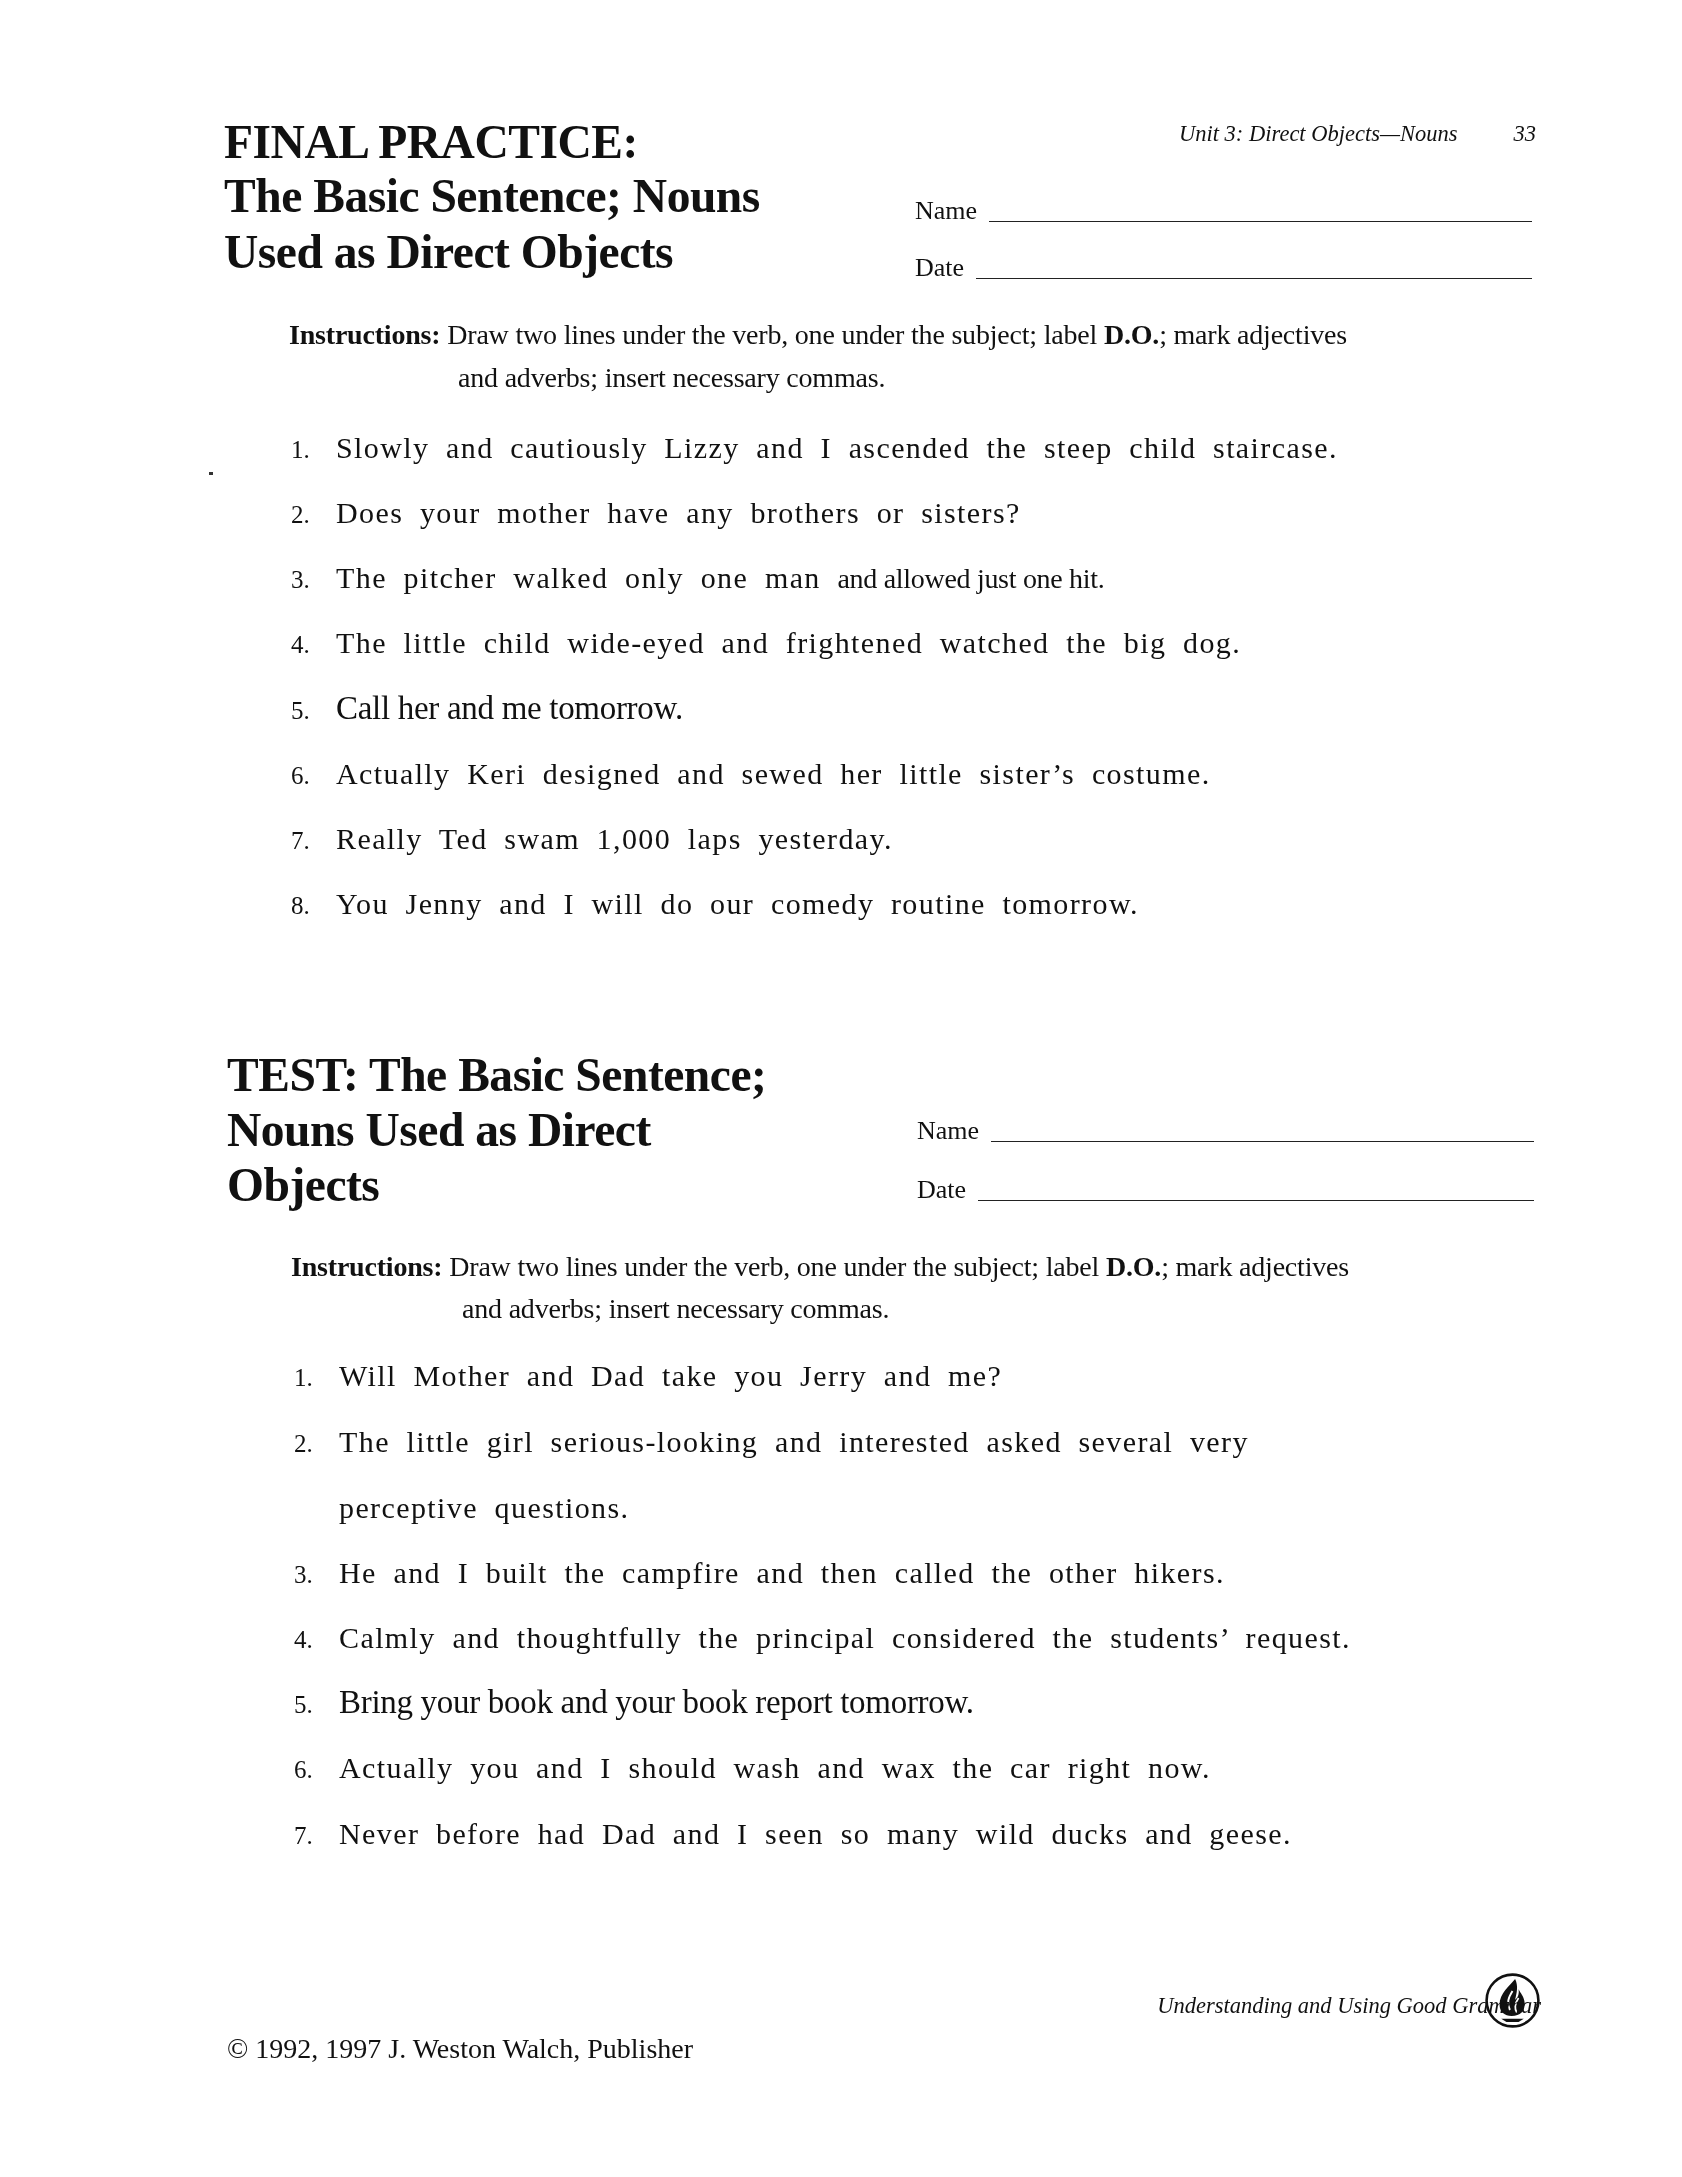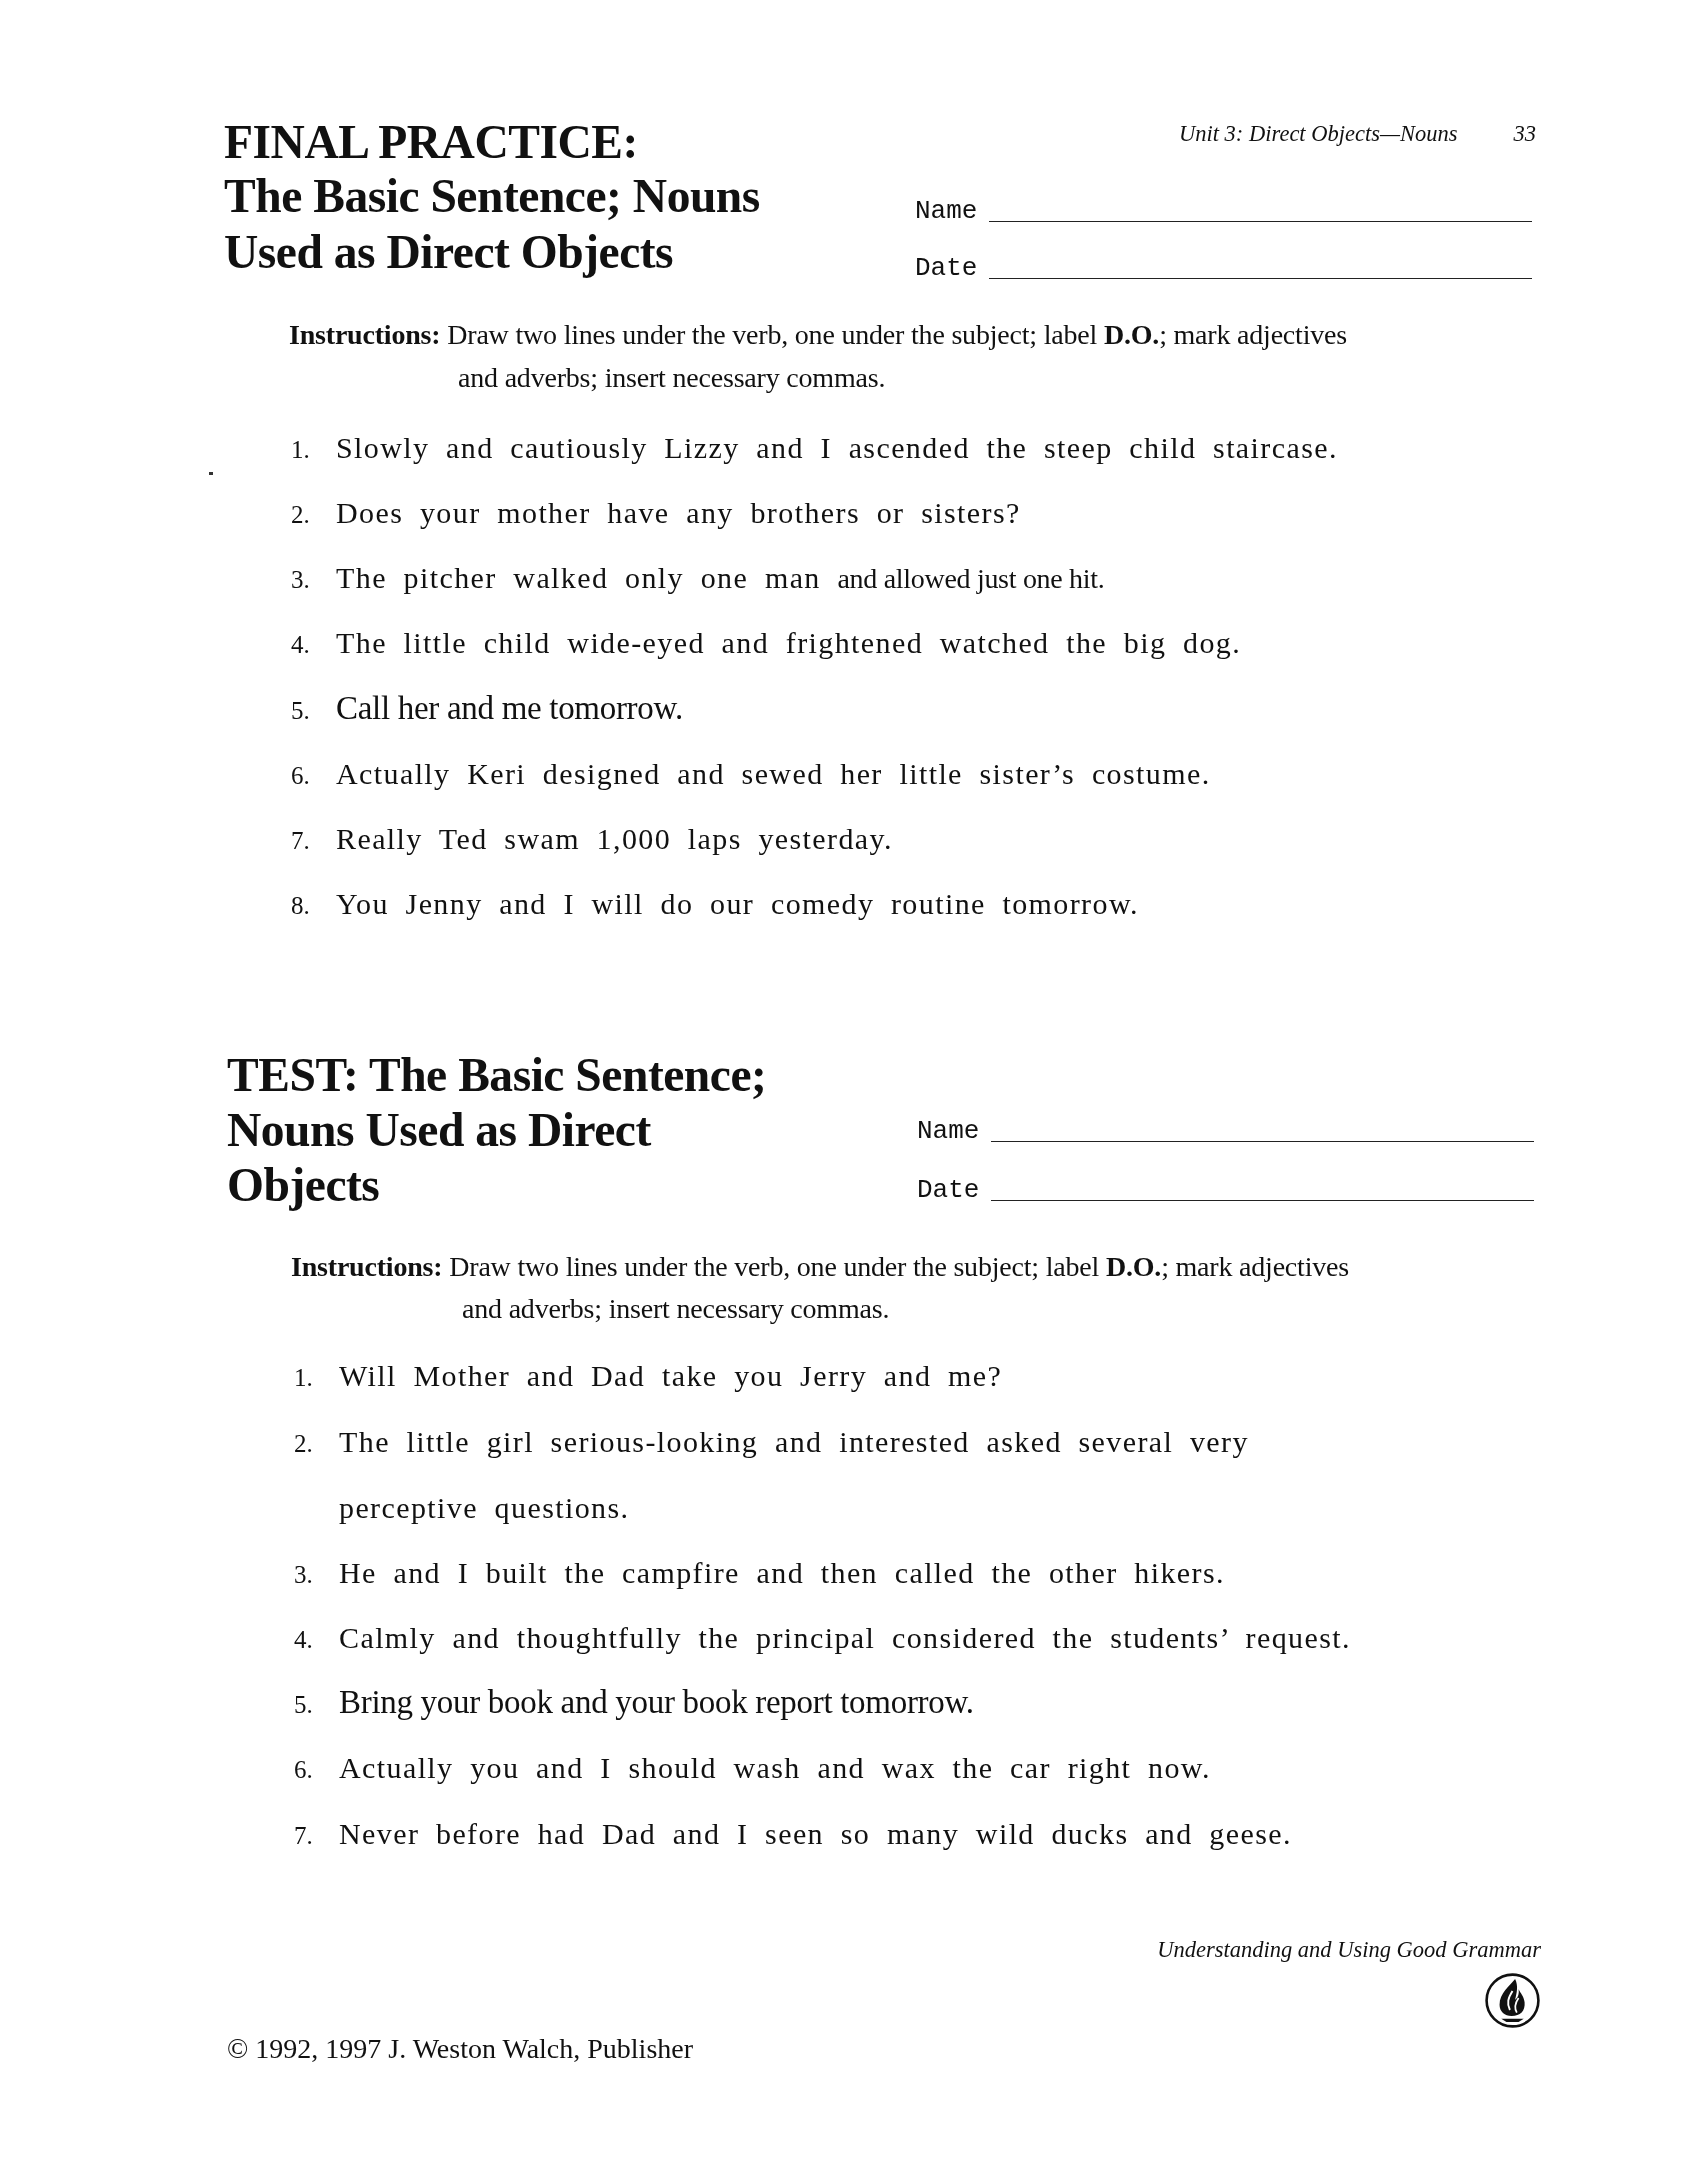--- a/index.html
+++ b/index.html
@@ -9,39 +9,39 @@
   
   .title-line { position: absolute; left: 224px; font-weight: bold; font-size: 49px;
                 line-height: 49px; letter-spacing: -0.5px; transform: scaleX(0.97); transform-origin: left top; }
 
   
   .unit-header { position: absolute; top: 122px; right: 147px; font-style: italic; font-size: 22.5px; line-height: 24px; }
   .unit-header .page-num { margin-left: 56px; }
 
   
   .field { position: absolute; display: flex; align-items: flex-end; height: 35px; }
-  .field .lbl { font-size: 26px; line-height: 26px; font-family: Liberation Mono, monospace; }
+  .field .lbl { font-size: 26px; line-height: 26px; }
   .field .line { border-bottom: 1.7px solid #222; height: 0; margin-left: 12px; margin-bottom: 1.7px; flex: 1; }
 
   
   .instr { position: absolute; left: 289px; font-size: 28px; line-height: 24px; letter-spacing: -0.2px; }
   .instr .lead { font-weight: bold; }
   .instr .do { font-weight: bold; }
   .instr-2 { position: absolute; font-size: 28px; line-height: 24px; letter-spacing: -0.2px; }
 
   
   .item { position: absolute; height: 38px; }
   .item .num { position: absolute; left: 0; top: 5.2px; font-size: 25px; line-height: 29px; }
   .item .txt { position: absolute; left: 45px; top: 0; font-size: 30px; line-height: 35px;
                letter-spacing: 1.4px; word-spacing: 7.8px; white-space: nowrap; }
   .item .txt.tight { letter-spacing: -0.3px; word-spacing: 0px; font-size: 33px; }
 
   
   .footer-left { position: absolute; left: 227px; top: 2036px; font-size: 28px; line-height: 26px; }
-  .footer-right { position: absolute; right: 142px; top: 1937px; font-size: 22.5px; line-height: 26px; font-style: italic; }
+  .footer-right { position: absolute; right: 142px; top: 1993px; font-size: 22.5px; line-height: 26px; font-style: italic; }
   .logo { position: absolute; left: 1484px; top: 1972px; width: 57px; height: 57px; }
   .stray-mark { position: absolute; left: 209px; top: 472px; width: 3.5px; height: 2.6px; background: #333; }
 </style>
 </head>
 <body>
 
 <div class="unit-header">
   <span>Unit 3: Direct Objects—Nouns</span><span class="page-num">33</span>
 </div>
 

